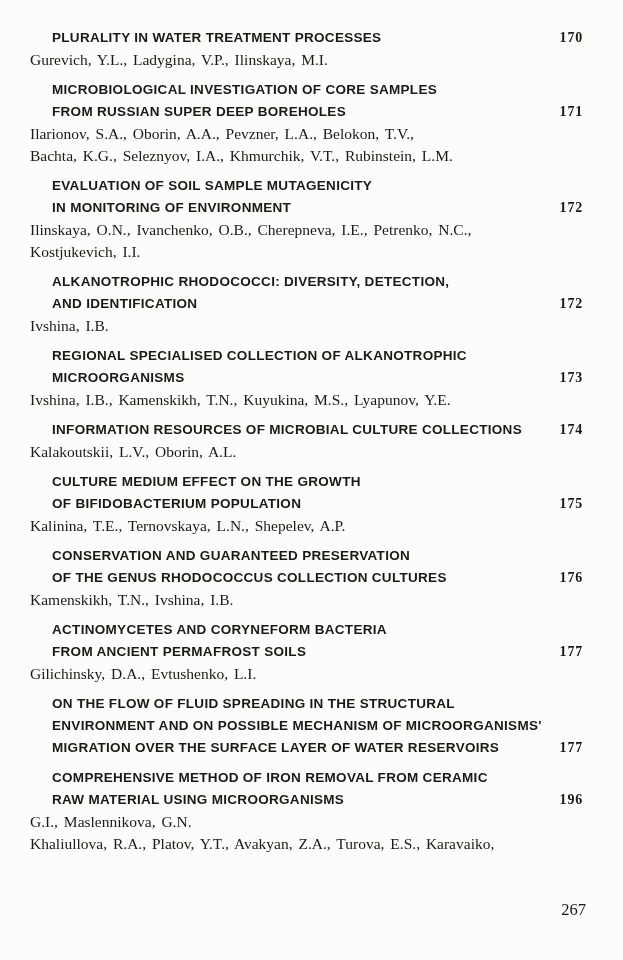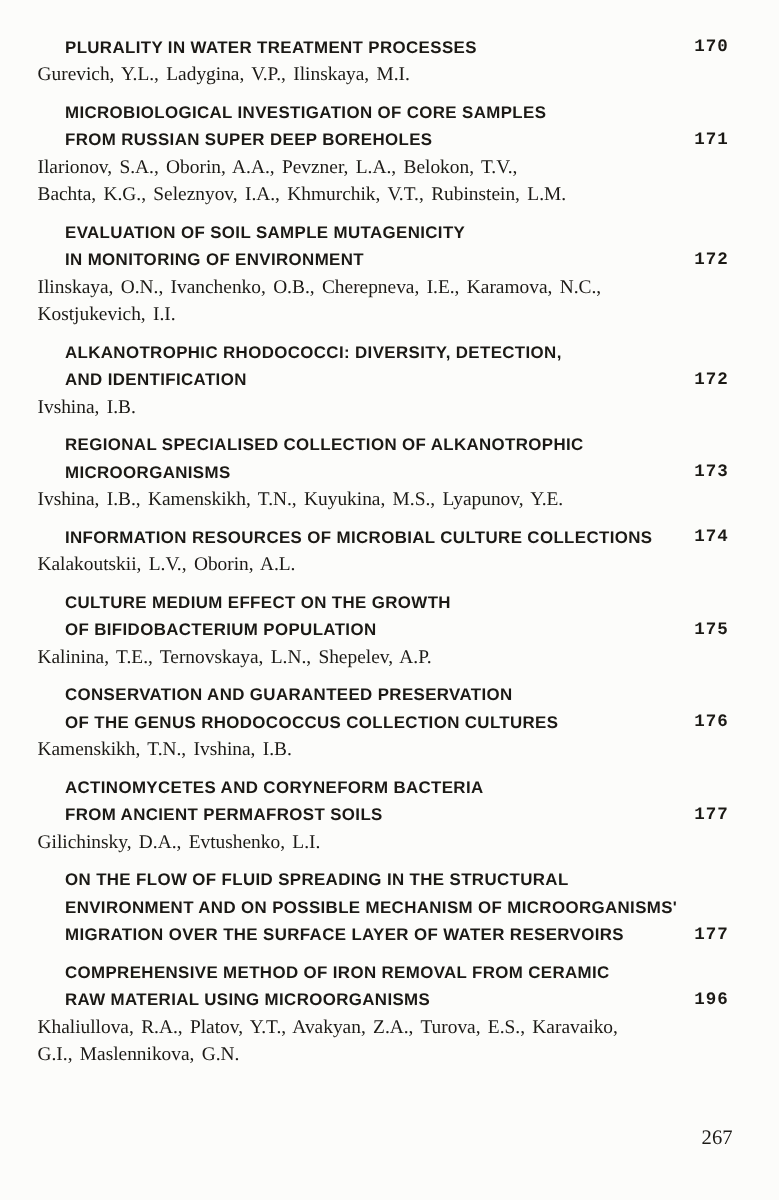--- a/index.html
+++ b/index.html
@@ -31,21 +31,21 @@
     font-weight: bold;
     font-size: 13.5px;
     line-height: 22px;
     letter-spacing: 0.3px;
     color: #1b1915;
     white-space: nowrap;
   }
   .page-num {
     margin-left: auto;
     padding-left: 14px;
-    font-family: Liberation Mono, monospace;
+    font-family: Liberation Serif, serif;
     font-weight: bold;
     font-size: 14px;
     letter-spacing: 0.8px;
     color: #1b1915;
   }
   .author-line {
     font-family: "Liberation Serif", serif;
     font-size: 15.5px;
     line-height: 22px;
     word-spacing: 2px;
@@ -98,21 +98,21 @@
     <div class="title-block">
           <div class="title-line">
             <span>EVALUATION OF SOIL SAMPLE MUTAGENICITY</span>
           </div>
           <div class="title-line">
             <span>IN MONITORING OF ENVIRONMENT</span>
             <span class="page-num">172</span>
           </div>
         </div>
     <div class="authors-block">
-          <div class="author-line">Ilinskaya, O.N., Ivanchenko, O.B., Cherepneva, I.E., Karamova, N.C.,</div>
+          <div class="author-line">Ilinskaya, O.N., Ivanchenko, O.B., Cherepneva, I.E., Petrenko, N.C.,</div>
           <div class="author-line">Kostjukevich, I.I.</div>
         </div>
   </section>
 
   <section class="entry">
     <div class="title-block">
           <div class="title-line">
             <span>ALKANOTROPHIC RHODOCOCCI: DIVERSITY, DETECTION,</span>
           </div>
           <div class="title-line">
@@ -216,19 +216,19 @@
     <div class="title-block">
           <div class="title-line">
             <span>COMPREHENSIVE METHOD OF IRON REMOVAL FROM CERAMIC</span>
           </div>
           <div class="title-line">
             <span>RAW MATERIAL USING MICROORGANISMS</span>
             <span class="page-num">196</span>
           </div>
         </div>
     <div class="authors-block">
+          <div class="author-line">G.I., Maslennikova, G.N.</div>
           <div class="author-line">Khaliullova, R.A., Platov, Y.T., Avakyan, Z.A., Turova, E.S., Karavaiko,</div>
-          <div class="author-line">G.I., Maslennikova, G.N.</div>
         </div>
   </section>
 </div>
   <div class="folio">267</div>
 </div>
 
 </body></html>

